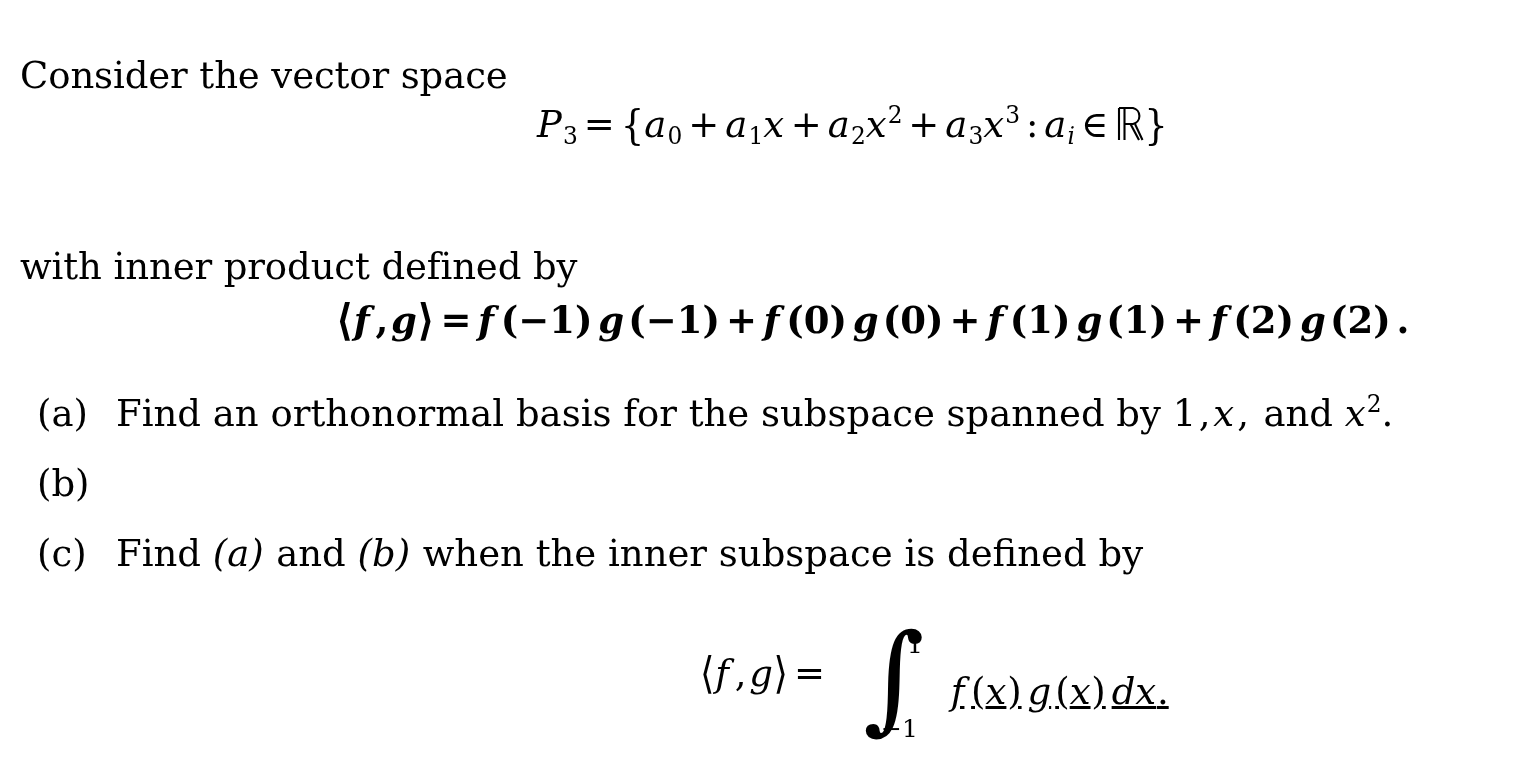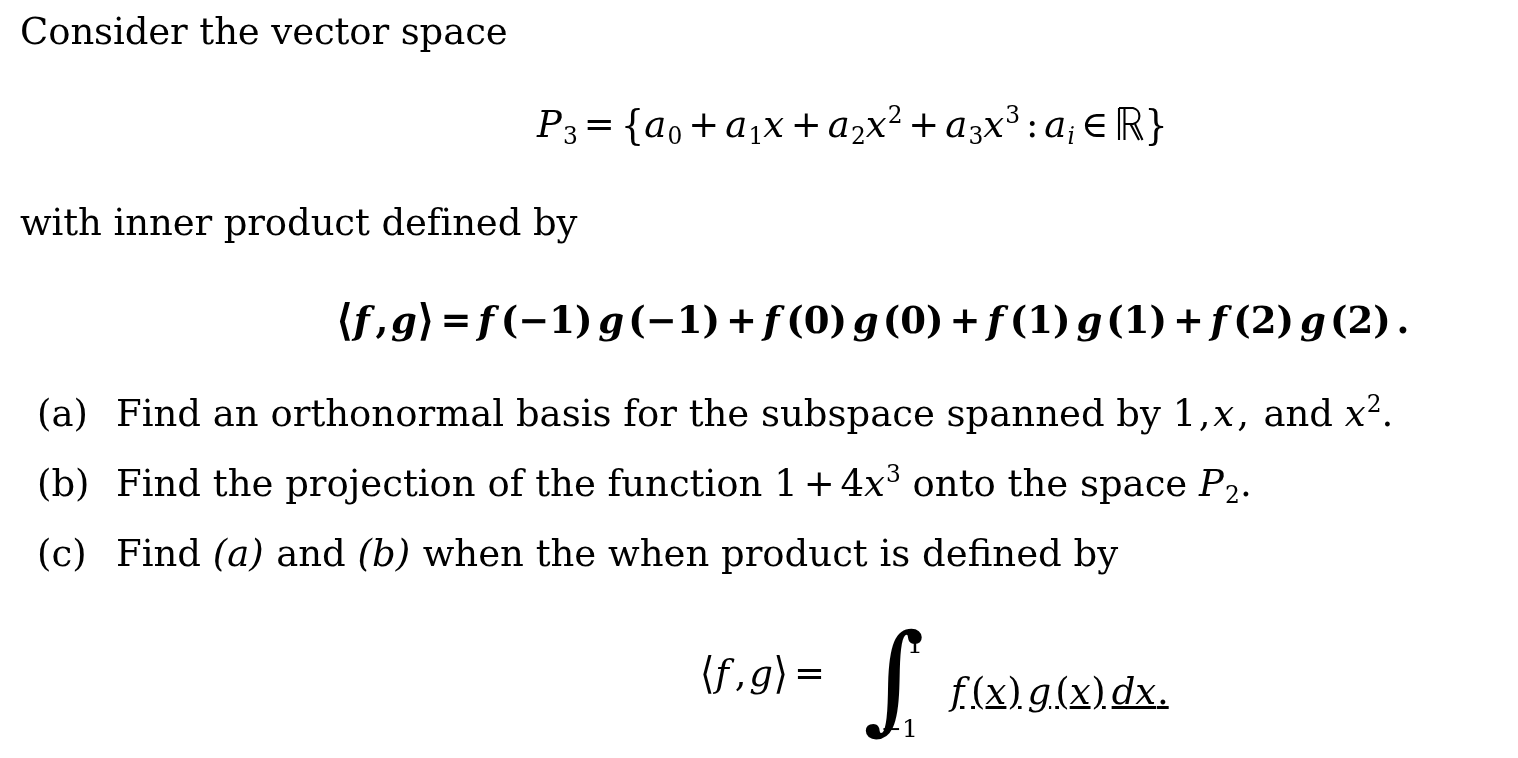--- a/index.html
+++ b/index.html
@@ -23,20 +23,21 @@
     height: 758px;
   }
 
   
   .prose {
     position: absolute;
     font-size: 37px;
     line-height: 1.0;
     white-space: nowrap;
     letter-spacing: -0.1px;
+    margin-top: 44px;
   }
 
   .display {
     position: absolute;
     white-space: nowrap;
     font-size: 37px;
     line-height: 1.0;
   }
 
   
@@ -213,26 +214,25 @@
 
   <div class="list">
 
     <div class="list-item">
       <span class="item-label">(a)</span>
       <span class="item-body"><span>Find an orthonormal basis for the subspace spanned by</span> <span class="mn">1</span><span class="mo-tight">,</span><span class="mi">x</span><span class="mo-tight">,</span> <span>and</span> <span class="mi">x</span><sup class="sp">2</sup><span>.</span></span>
     </div>
 
     <div class="list-item">
       <span class="item-label">(b)</span>
-      <span class="item-body"><span>Find the projection of the function</span> <span class="mn">1</span><span class="mo">+</span><span class="mn">4</span><span class="mi">x</span><sup class="sp">3</sup> <span>onto the space</span> <span class="mi">P</span><sub class="sb">2</sub><span>.</span></span>
     </div>
 
     <div class="list-item">
       <span class="item-label">(c)</span>
-      <span class="item-body"><span>Find</span> <span class="mi">(a)</span> <span>and</span> <span class="mi">(b)</span> <span>when the when product is defined by</span></span>
+      <span class="item-body"><span>Find</span> <span class="mi">(a)</span> <span>and</span> <span class="mi">(b)</span> <span>when the inner subspace is defined by</span></span>
     </div>
 
   </div>
 
   <div class="int-eq">
 
     <span class="int-lhs"><span class="angle">⟨</span><span class="fslant">f</span><span class="mo-tight">,</span><span class="mi">g</span><span class="angle">⟩</span><span class="mo">=</span></span>
 
     <span class="intsign-wrap">
       <span class="intsign">∫</span>

